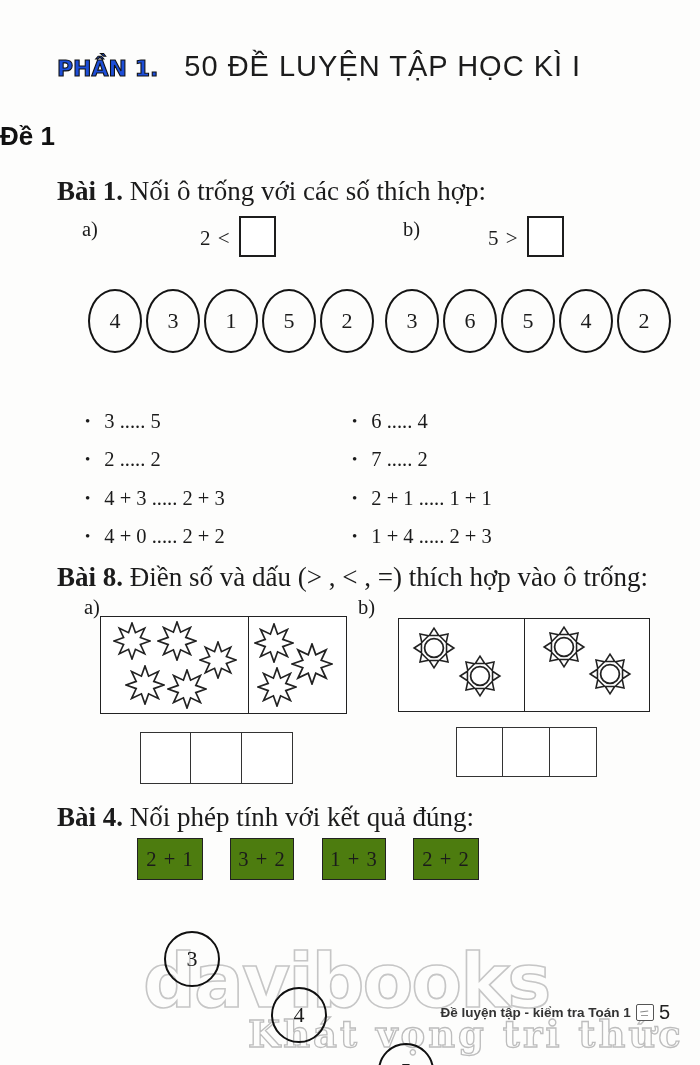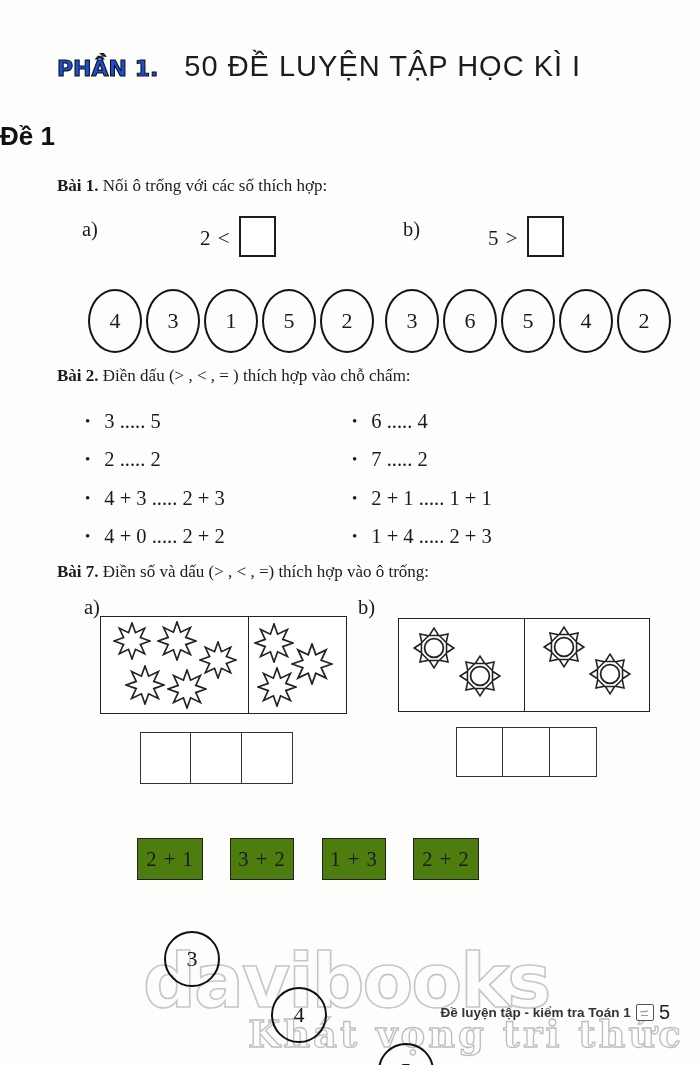--- a/index.html
+++ b/index.html
@@ -15,21 +15,21 @@
   }
   .part-title{
     font-family:"Liberation Sans",sans-serif;font-size:29px;color:#1c1c1c;
     letter-spacing:1px;margin-left:26px;font-weight:normal;
   }
   .exam-title{
     font-family:"Liberation Sans",sans-serif;font-weight:bold;font-size:26px;
     text-align:left;width:100%;color:#111;
   }
   
-  .prob-head{font-size:17px;white-space:nowrap;}
+  .prob-head{font-size:27px;white-space:nowrap;}
   .prob-head b{font-weight:bold;}
   .itm-label{font-size:20.5px;}
   .expr{font-size:21px;letter-spacing:1px;}
   .sqbox{display:inline-block;width:33px;height:37px;border:2px solid #1d1d1d;
          vertical-align:-12px;margin-left:8px;background:#fff;}
   
   .oval-group{display:flex;gap:4px;}
   .oval{width:50px;height:60px;border:2px solid #141414;border-radius:50%;
         display:flex;align-items:center;justify-content:center;
         font-size:22px;background:transparent;}
@@ -126,24 +126,20 @@
     <div class="oval">2</div>
   </div>
   <div class="abs oval-group" style="left:385px;top:289px;">
     <div class="oval">3</div>
     <div class="oval">6</div>
     <div class="oval">5</div>
     <div class="oval">4</div>
     <div class="oval">2</div>
   </div>
 
-  <div class="abs prob-head" style="left:57px;top:366px;">
-    <b>Bài 2.</b>
-    <span>Điền dấu (&gt; , &lt; , = ) thích hợp vào chỗ chấm:</span>
-  </div>
 
   <div class="abs b2grid" style="left:85px;top:402px;width:580px;">
     <div class="b2item">
       <span class="blt">•</span>
       <span>3 ..... 5</span>
       </div>
     <div class="b2item">
       <span class="blt">•</span>
       <span>6 ..... 4</span>
       </div>
@@ -167,21 +163,21 @@
       <span class="blt">•</span>
       <span>4 + 0 ..... 2 + 2</span>
       </div>
     <div class="b2item">
       <span class="blt">•</span>
       <span>1 + 4 ..... 2 + 3</span>
       </div>
   </div>
 
   <div class="abs prob-head" style="left:57px;top:562px;">
-    <b>Bài 7.</b>
+    <b>Bài 8.</b>
     <span>Điền số và dấu (&gt; , &lt; , =) thích hợp vào ô trống:</span>
   </div>
 
   <div class="abs itm-label" style="left:84px;top:596px;">a)</div>
   <div class="abs itm-label" style="left:358px;top:596px;">b)</div>
 
   <div class="abs figbox" style="left:100px;top:616px;width:245px;height:96px;">
     <div class="figcell" style="width:147px;">
       <svg class="icon-svg" style="left:12px;top:5px;" width="38" height="38" viewBox="0 0 40 40">
           <use href="#icon-star"></use>
@@ -234,20 +230,24 @@
           <use href="#icon-sun"></use>
         </svg>
     </div>
   </div>
   <div class="abs ansrow" style="left:456px;top:727px;">
     <div class="anscell" style="width:46px;height:48px;"></div>
     <div class="anscell" style="width:46px;height:48px;"></div>
     <div class="anscell" style="width:46px;height:48px;"></div>
   </div>
 
+  <div class="abs prob-head" style="left:57px;top:802px;">
+    <b>Bài 4.</b>
+    <span>Nối phép tính với kết quả đúng:</span>
+  </div>
 
   <div class="abs exprbox" style="left:137px;top:838px;width:64px;height:40px;">2 + 1</div>
   <div class="abs exprbox" style="left:230px;top:838px;width:62px;height:40px;">3 + 2</div>
   <div class="abs exprbox" style="left:322px;top:838px;width:62px;height:40px;">1 + 3</div>
   <div class="abs exprbox" style="left:413px;top:838px;width:64px;height:40px;">2 + 2</div>
 
   <div class="abs rescircle" style="left:164px;top:931px;">3</div>
   <div class="abs rescircle" style="left:271px;top:931px;">4</div>
   <div class="abs rescircle" style="left:378px;top:931px;">5</div>
 

